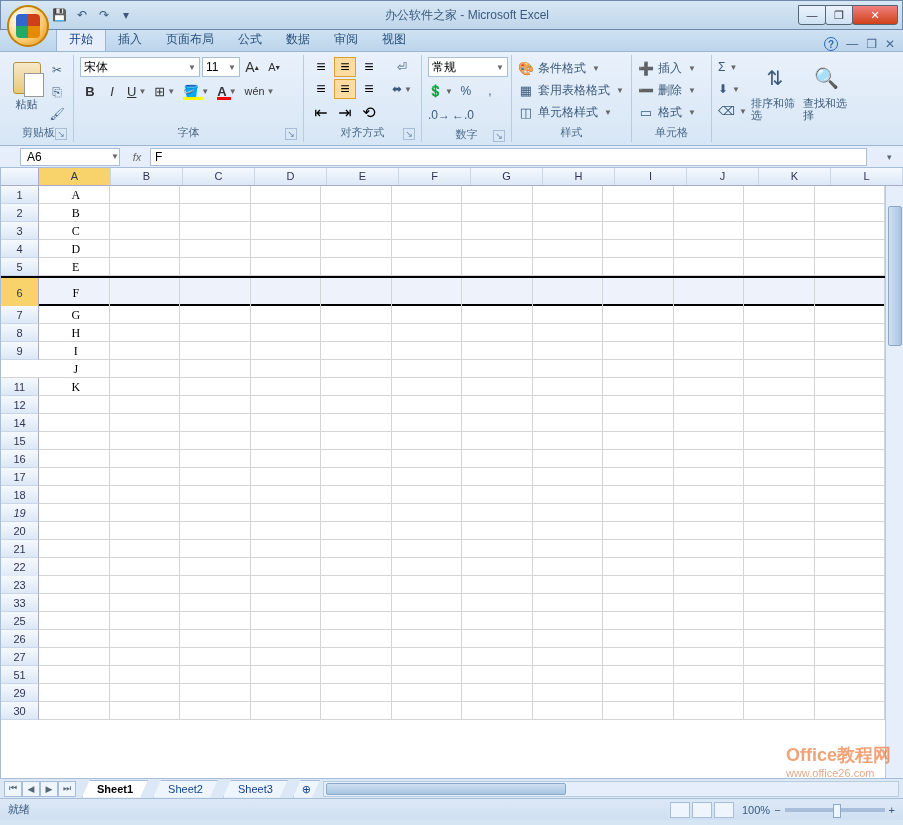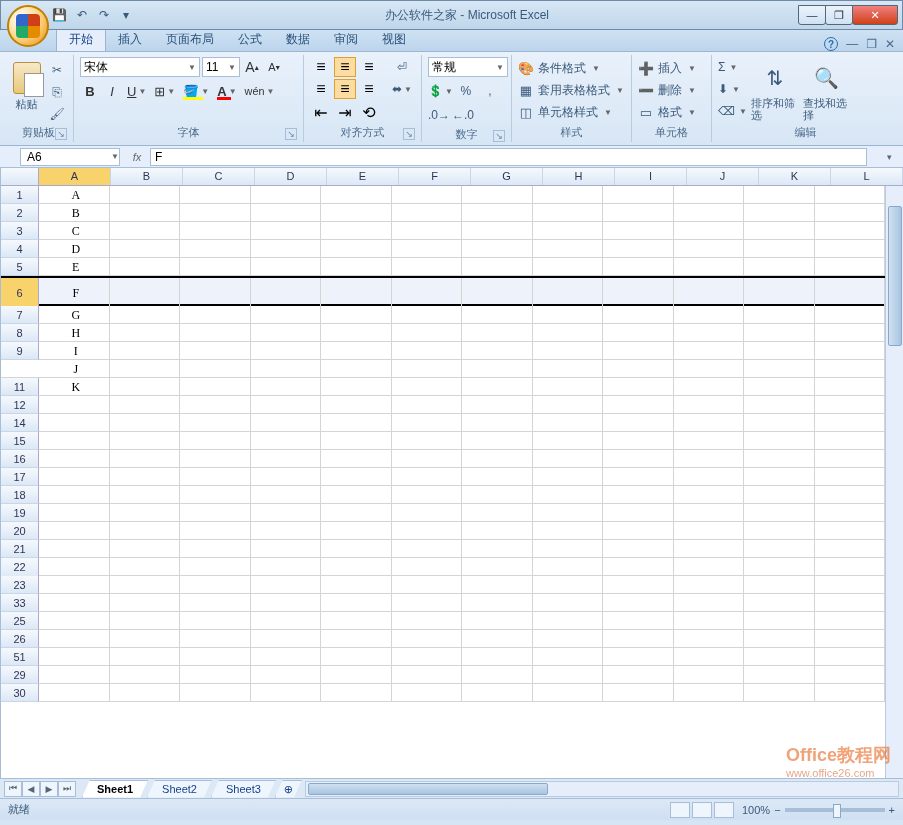--- a/index.html
+++ b/index.html
@@ -91,21 +91,21 @@
 .rh.sel { background:#f8d26a; }
 .cell { border-right:1px solid #d4d4d4; font-size:12px; font-family:SimSun,serif; padding-left:4px; line-height:17px; text-align:center;}
 .row.sel-row { border-top:2px solid #000; border-bottom:2px solid #000; background:#eef3fb;}
 .vscroll { position:absolute; right:0; top:18px; width:18px; bottom:0; background:#e6eefc; border-left:1px solid #b8cce0;}
 .vscroll .thumb { position:absolute; top:20px; width:14px; left:2px; height:140px; background:linear-gradient(90deg,#cfe0f2,#a8c4e0); border:1px solid #8aa8c8; border-radius:2px;}
 
 
 .sheet-bar { height:20px; background:#dce8f6; border-top:1px solid #a8bed8; display:flex; align-items:center; font-size:11px;}
 .sheet-nav { display:flex; gap:0; margin-left:4px;}
 .sheet-nav span { width:18px; height:16px; border:1px solid #a8bed8; background:#eef5fc; display:flex; align-items:center; justify-content:center; font-size:9px; color:#567;}
-.sheet-tabs { display:flex; margin-left:6px;}
+.sheet-tabs { display:flex; margin-left:6px;gap:6px;}
 .sheet-tab { padding:2px 10px; background:#eef5fc; border:1px solid #a8bed8; border-bottom:none; font-size:11px; color:#15428b; margin-right:-1px; clip-path: polygon(8px 0, 100% 0, calc(100% - 8px) 100%, 0 100%); padding-left:14px; padding-right:14px;}
 .sheet-tab.active { background:#fff; font-weight:bold; color:#000;}
 .hscroll { flex:1; height:16px; margin:0 4px; background:#e6eefc; border:1px solid #b8cce0; position:relative;}
 .hscroll .thumb { position:absolute; left:2px; top:1px; height:12px; width:240px; background:linear-gradient(#cfe0f2,#a8c4e0); border:1px solid #8aa8c8; border-radius:2px;}
 
 
 .status-bar { height:22px; background:linear-gradient(#dce8f6,#cfe0f2); border-top:1px solid #a8bed8; display:flex; align-items:center; font-size:11px; color:#3b5a7a; padding:0 8px;}
 .status-bar .views { margin-left:auto; display:flex; gap:2px;}
 .status-bar .views span { width:20px; height:16px; border:1px solid #a8bed8; background:#eef5fc;}
 .zoom { display:flex; align-items:center; gap:4px; margin-left:8px;}
@@ -316,21 +316,20 @@
       </div>
       <div class="big-btn" style="width:48px;">
         <div class="icon-area" style="font-size:20px;">⇅</div>
         <span style="font-size:11px;line-height:12px;">排序和筛选</span>
       </div>
       <div class="big-btn" style="width:48px;">
         <div class="icon-area" style="font-size:20px;">🔍</div>
         <span style="font-size:11px;line-height:12px;">查找和选择</span>
       </div>
     </div>
-    <div class="group-label">编辑</div>
   </div>
 </div>
 
 <div class="fbar">
   <div class="name-box">
       <span>A6</span>
       <span class="dd-arrow">▼</span>
     </div>
   <div class="fx-btns">
     <span>fx</span>
@@ -604,21 +603,21 @@
         <div class="cell" style="width: 72px; height: 18px; line-height: 18px;"></div>
         <div class="cell" style="width: 72px; height: 18px; line-height: 18px;"></div>
         <div class="cell" style="width: 72px; height: 18px; line-height: 18px;"></div>
         <div class="cell" style="width: 72px; height: 18px; line-height: 18px;"></div>
         <div class="cell" style="width: 72px; height: 18px; line-height: 18px;"></div>
         <div class="cell" style="width: 72px; height: 18px; line-height: 18px;"></div>
         <div class="cell" style="width: 72px; height: 18px; line-height: 18px;"></div>
         <div class="cell" style="width: 72px; height: 18px; line-height: 18px;"></div>
         <div class="cell" style="width: 72px; height: 18px; line-height: 18px;"></div>
       </div>
-      <div class="row" style="height: 18px;">
+      <div class="row" style="height: 18px; font-style: italic;">
         <div class="rh" style="height: 18px; line-height: 18px;">19</div>
         <div class="cell" style="width: 72px; height: 18px; line-height: 18px;"></div>
         <div class="cell" style="width: 72px; height: 18px; line-height: 18px;"></div>
         <div class="cell" style="width: 72px; height: 18px; line-height: 18px;"></div>
         <div class="cell" style="width: 72px; height: 18px; line-height: 18px;"></div>
         <div class="cell" style="width: 72px; height: 18px; line-height: 18px;"></div>
         <div class="cell" style="width: 72px; height: 18px; line-height: 18px;"></div>
         <div class="cell" style="width: 72px; height: 18px; line-height: 18px;"></div>
         <div class="cell" style="width: 72px; height: 18px; line-height: 18px;"></div>
         <div class="cell" style="width: 72px; height: 18px; line-height: 18px;"></div>
@@ -711,20 +710,35 @@
         <div class="cell" style="width: 72px; height: 18px; line-height: 18px;"></div>
         <div class="cell" style="width: 72px; height: 18px; line-height: 18px;"></div>
         <div class="cell" style="width: 72px; height: 18px; line-height: 18px;"></div>
         <div class="cell" style="width: 72px; height: 18px; line-height: 18px;"></div>
         <div class="cell" style="width: 72px; height: 18px; line-height: 18px;"></div>
         <div class="cell" style="width: 72px; height: 18px; line-height: 18px;"></div>
         <div class="cell" style="width: 72px; height: 18px; line-height: 18px;"></div>
       </div>
       <div class="row" style="height: 18px;">
         <div class="rh" style="height: 18px; line-height: 18px;">26</div>
+        <div class="cell" style="width: 72px; height: 18px; line-height: 18px;"></div>
+        <div class="cell" style="width: 72px; height: 18px; line-height: 18px;"></div>
+        <div class="cell" style="width: 72px; height: 18px; line-height: 18px;"></div>
+        <div class="cell" style="width: 72px; height: 18px; line-height: 18px;"></div>
+        <div class="cell" style="width: 72px; height: 18px; line-height: 18px;"></div>
+        <div class="cell" style="width: 72px; height: 18px; line-height: 18px;"></div>
+        <div class="cell" style="width: 72px; height: 18px; line-height: 18px;"></div>
+        <div class="cell" style="width: 72px; height: 18px; line-height: 18px;"></div>
+        <div class="cell" style="width: 72px; height: 18px; line-height: 18px;"></div>
+        <div class="cell" style="width: 72px; height: 18px; line-height: 18px;"></div>
+        <div class="cell" style="width: 72px; height: 18px; line-height: 18px;"></div>
+        <div class="cell" style="width: 72px; height: 18px; line-height: 18px;"></div>
+      </div>
+      <div class="row" style="height: 18px;">
+        <div class="rh" style="height: 18px; line-height: 18px;">27</div>
         <div class="cell" style="width: 72px; height: 18px; line-height: 18px;"></div>
         <div class="cell" style="width: 72px; height: 18px; line-height: 18px;"></div>
         <div class="cell" style="width: 72px; height: 18px; line-height: 18px;"></div>
         <div class="cell" style="width: 72px; height: 18px; line-height: 18px;"></div>
         <div class="cell" style="width: 72px; height: 18px; line-height: 18px;"></div>
         <div class="cell" style="width: 72px; height: 18px; line-height: 18px;"></div>
         <div class="cell" style="width: 72px; height: 18px; line-height: 18px;"></div>
         <div class="cell" style="width: 72px; height: 18px; line-height: 18px;"></div>
         <div class="cell" style="width: 72px; height: 18px; line-height: 18px;"></div>
         <div class="cell" style="width: 72px; height: 18px; line-height: 18px;"></div>

